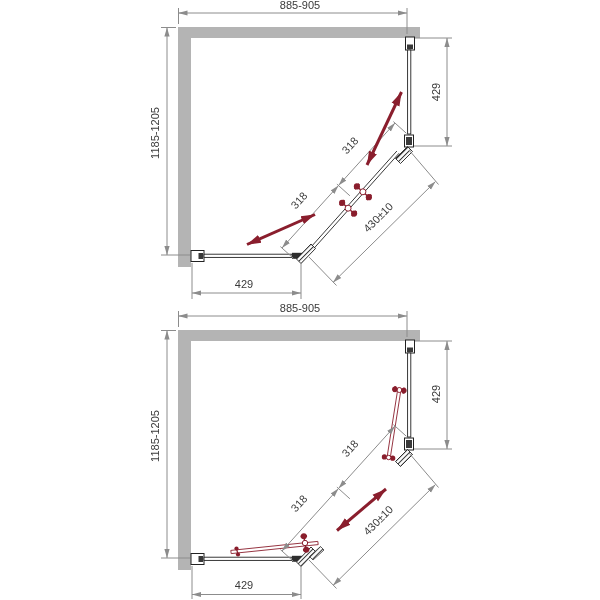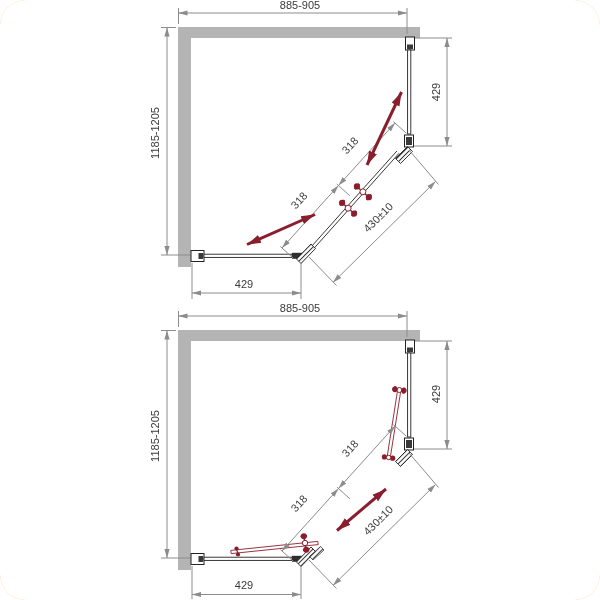--- a/index.html
+++ b/index.html
@@ -1,17 +1,17 @@
 <!DOCTYPE html>
 <html><head>
 <meta charset="utf-8">
 <style>
   html,body{margin:0;padding:0;background:#ffffff;}
   #stage{position:relative;width:600px;height:600px;background:#fdba74;overflow:hidden;
-         font-family:"Liberation Sans", sans-serif;border-radius:26px;}
+         font-family:"Liberation Sans", sans-serif;}
   svg{position:absolute;left:0;top:0;}
   text{font-family:"Liberation Sans", sans-serif;font-size:11px;fill:#3a3a3a;}
 </style>
 </head>
 <body>
 
 <div id="stage">
 <svg width="600" height="600" viewBox="0 0 600 600">
   <defs>
     <marker id="dimArr" viewBox="0 0 10 7" refX="10" refY="3.5" markerUnits="userSpaceOnUse" markerWidth="9" markerHeight="6.3" orient="auto-start-reverse">

